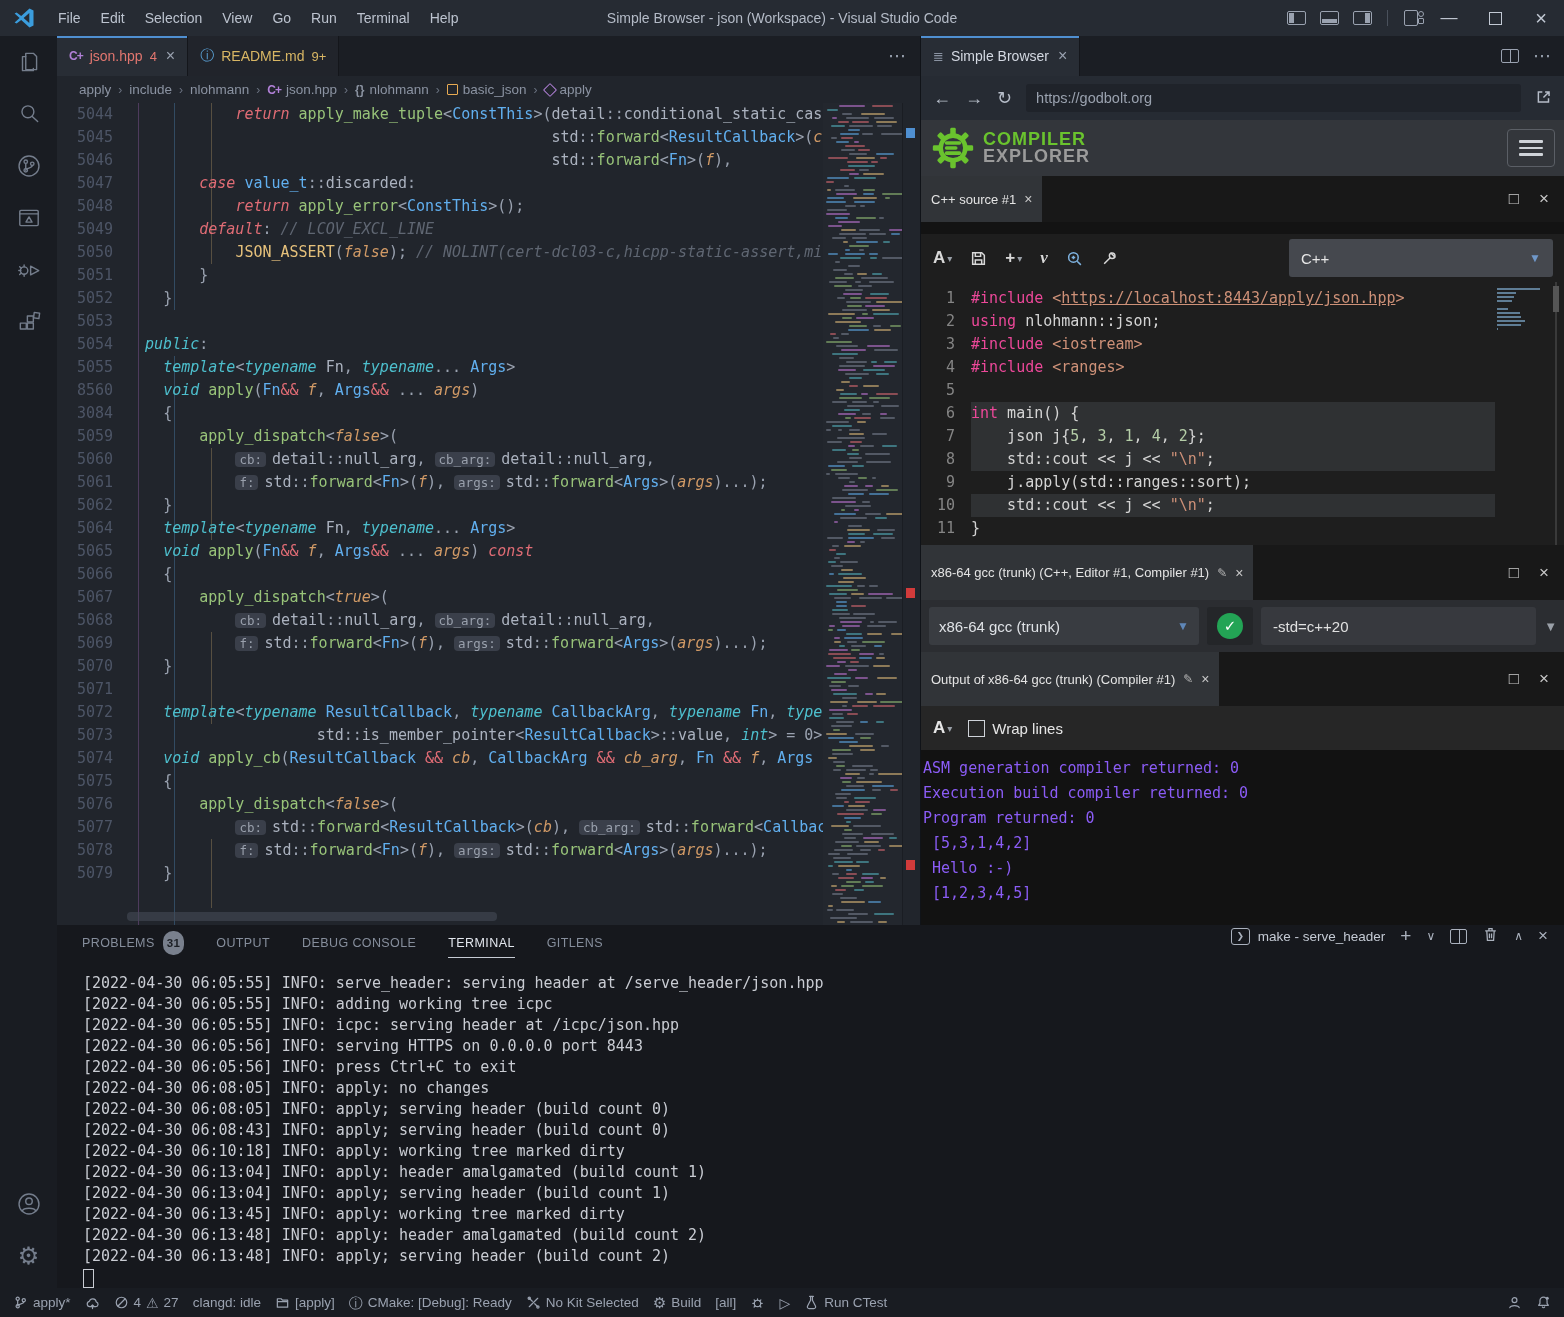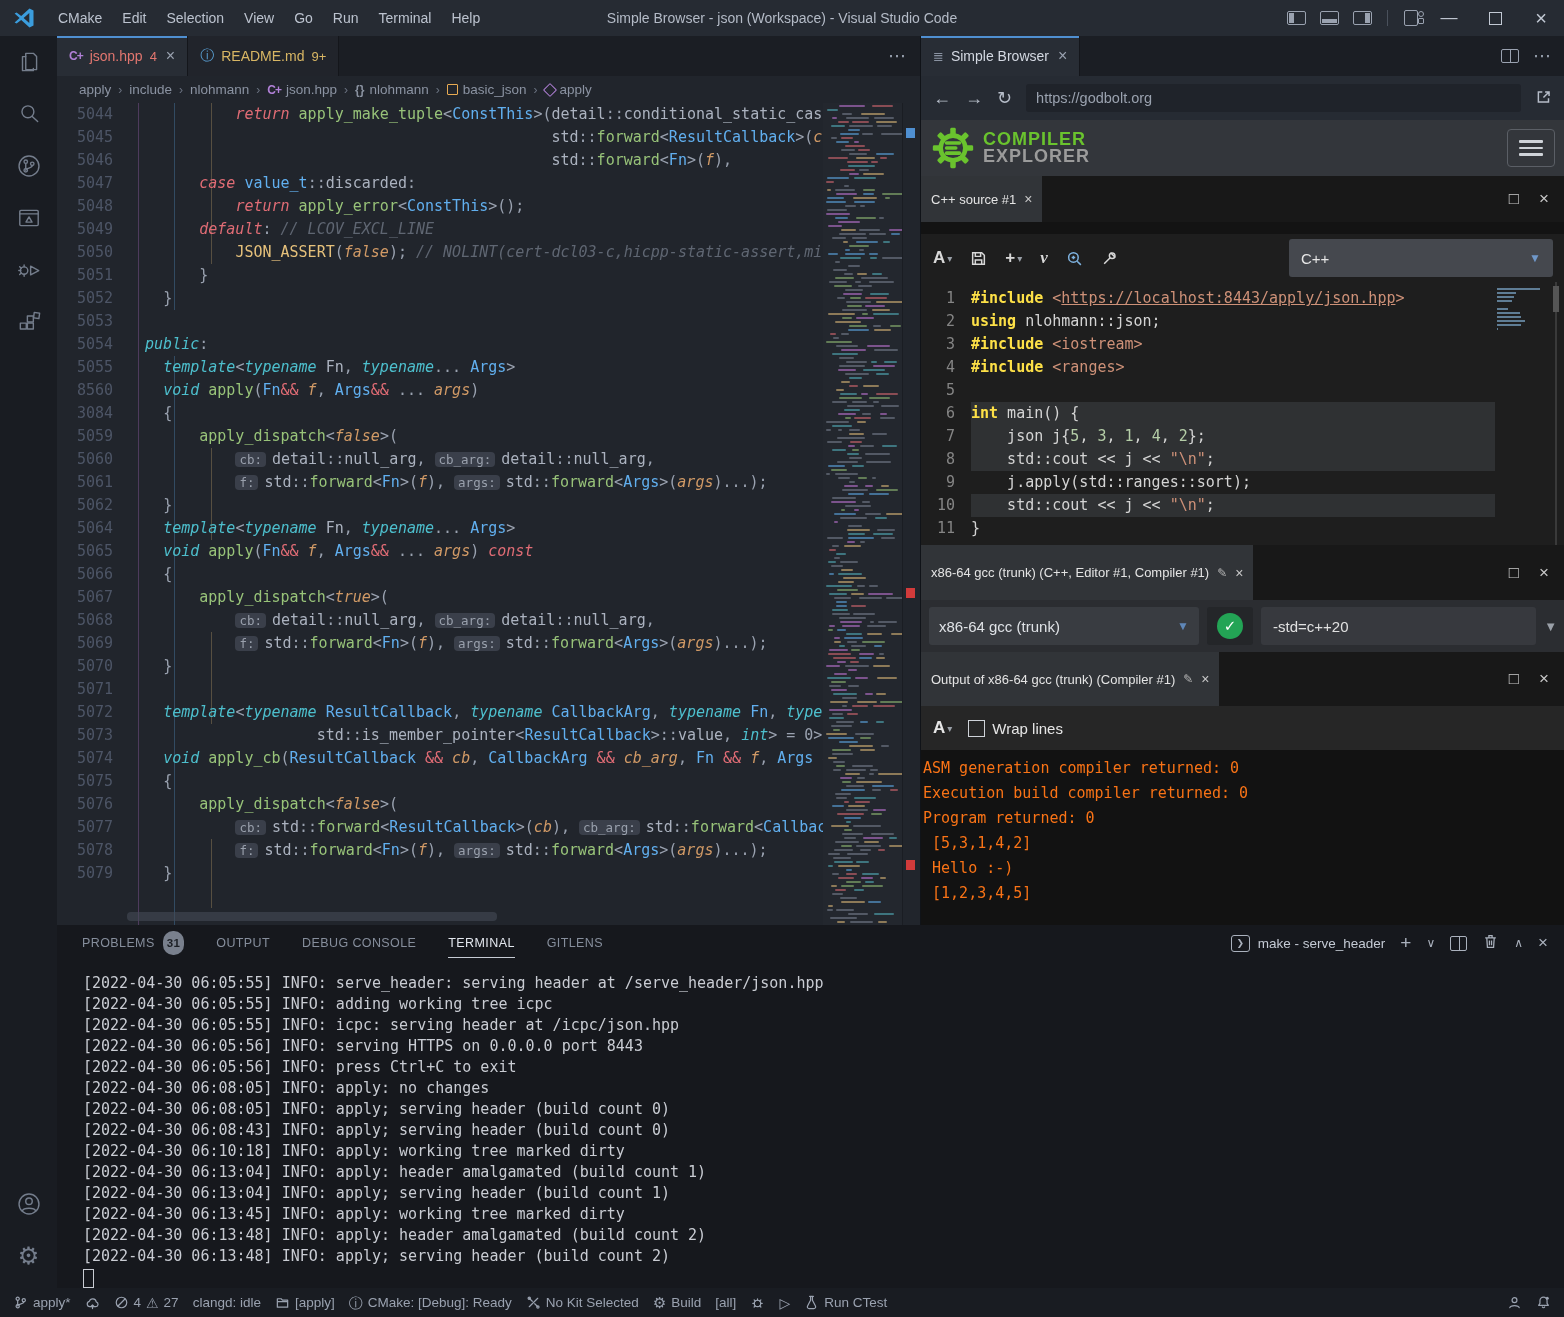--- a/index.html
+++ b/index.html
@@ -107,41 +107,41 @@
   .tbi{display:flex;align-items:center;gap:2px;font-weight:bold;font-size:17px;}
   .tbi svg{width:17px;height:17px;}
   .caret{font-size:10px;color:#9aa0a8;}
   .lang-select{margin-left:auto;width:240px;height:38px;background:#45484e;border-radius:3px;display:flex;align-items:center;padding:0 12px;color:#e6e6e6;font-size:15px;}
   .lang-select .caret{margin-left:auto;color:#6f98c9;font-size:12px;}
   .monaco{height:263px;background:#1e1e1e;position:relative;overflow:hidden;padding-top:5px;box-sizing:border-box;}
   .ml-row{display:flex;height:23px;line-height:23px;font-size:15px;}
   .ml-row .g{width:50px;text-align:right;padding-right:16px;color:#858585;flex:0 0 auto;box-sizing:border-box;}
   .ml-row .t{white-space:pre;flex:1;margin-right:70px;}
   .ml-row.hl .t{background:#2f3133;}
-  .tok-mk{color:#fde047;font-weight:bold;}.tok-ms{color:#ce9178;}.tok-mn{color:#b5cea8;}.tok-mp{color:#d4d4d4;}
+  .tok-mk{color:#ec4899;}.tok-ms{color:#ce9178;}.tok-mn{color:#b5cea8;}.tok-mp{color:#d4d4d4;}
   .tok-ml{color:#ce9178;text-decoration:underline;}
   .ce-mmap{position:absolute;right:22px;top:6px;width:46px;height:110px;}
   .ce-mmap div{position:absolute;height:2px;background:#7aa5c8;opacity:.7;}
   .ce-scroll{position:absolute;right:8px;top:0;bottom:0;width:2px;background:#3a3a3a;}
   .ce-scroll i{position:absolute;left:-2px;width:6px;height:26px;top:4px;background:#555;display:block;}
   .comp-header{height:55px;}
   .comp-row{height:52px;background:#2b2d31;display:flex;align-items:center;padding:0 8px;gap:8px;}
   .comp-select{width:250px;height:38px;background:#393c41;border-radius:3px;display:flex;align-items:center;padding:0 10px;color:#dfe2e6;font-size:15px;}
   .comp-select .caret{margin-left:auto;color:#5f87b8;font-size:12px;}
   .check-wrap{width:46px;height:38px;background:#242629;border-radius:3px;display:flex;align-items:center;justify-content:center;}
   .check-circle{width:26px;height:26px;border-radius:50%;background:#23a455;color:#fff;display:flex;align-items:center;justify-content:center;font-size:15px;font-weight:bold;}
   .args-input{flex:1;height:38px;background:#37393e;border-radius:3px;display:flex;align-items:center;padding:0 12px;color:#e0e0e0;font-size:15px;}
   .out-toolbar{height:44px;background:#262626;display:flex;align-items:center;padding:0 12px;gap:16px;color:#e6e6e6;}
   .wrap-box{width:15px;height:15px;border:1.6px solid #cfd3d9;display:inline-block;}
-  .out-content{background:#121212;color:#f97316;font-size:15px;line-height:25px;padding:6px 0 0 2px;height:175px;overflow:hidden;}
+  .out-content{background:#121212;color:#8b5cf6;font-size:15px;line-height:25px;padding:6px 0 0 2px;height:175px;overflow:hidden;}
   .out-line{white-space:pre;}
 
   
   .panel{position:absolute;left:57px;top:925px;width:1507px;height:363px;background:#16181d;}
-  .panel-header{height:36px;display:flex;align-items:center;padding-left:25px;}
+  .panel-header{height:36px;display:flex;align-items:flex-start;padding-left:25px;}
   .ptab{display:flex;align-items:center;gap:8px;margin-right:32px;font-size:12.5px;letter-spacing:.4px;color:#868e9c;height:100%;position:relative;}
   .ptab.active{color:#e3e7ee;}
   .ptab.active::after{content:"";position:absolute;left:0;right:0;bottom:3px;height:1px;background:#c6cbd4;}
   .pbadge{min-width:20px;height:20px;border-radius:10px;background:#79808d;color:#1d2026;font-size:11.5px;font-weight:bold;display:flex;align-items:center;justify-content:center;padding:12px 4px;box-sizing:border-box;}
   .panel-actions{margin-left:auto;display:flex;align-items:center;gap:15px;padding-right:16px;color:#aab1bd;font-size:15px;}
   .term-chip{display:flex;align-items:center;gap:8px;font-size:13.5px;color:#c4cad4;}
   .term-ic{width:17px;height:15px;border:1.4px solid #aab1bd;border-radius:3px;display:flex;align-items:center;justify-content:center;font-size:9px;color:#aab1bd;}
   .pa-ic svg{width:17px;height:17px;}
   .split-ic{width:15px;height:13px;border:1.4px solid #aab1bd;border-radius:2px;position:relative;}
   .split-ic i{position:absolute;left:50%;top:0;bottom:0;width:1.4px;background:#aab1bd;}
@@ -157,21 +157,21 @@
   .sb-glyph{font-size:14px;line-height:1;}
 </style>
 </head>
 <body>
 
 <div class="titlebar">
   <svg class="vsc-logo" viewBox="0 0 24 24">
     <path fill="#3b9ddd" d="M17.5 2.5 9.2 10 4.6 6.5 2.6 7.6l5 4.4-5 4.4 2 1.1L9.2 14l8.3 7.5 4-1.9v-15zM17.3 7v10L11.6 12z"></path>
   </svg>
   <div class="menus" id="menus">
-      <div class="menu-item">CMake</div>
+      <div class="menu-item">File</div>
       <div class="menu-item">Edit</div>
       <div class="menu-item">Selection</div>
       <div class="menu-item">View</div>
       <div class="menu-item">Go</div>
       <div class="menu-item">Run</div>
       <div class="menu-item">Terminal</div>
       <div class="menu-item">Help</div>
     </div>
   <div class="win-title">Simple Browser - json (Workspace) - Visual Studio Code</div>
   <div class="win-controls">

